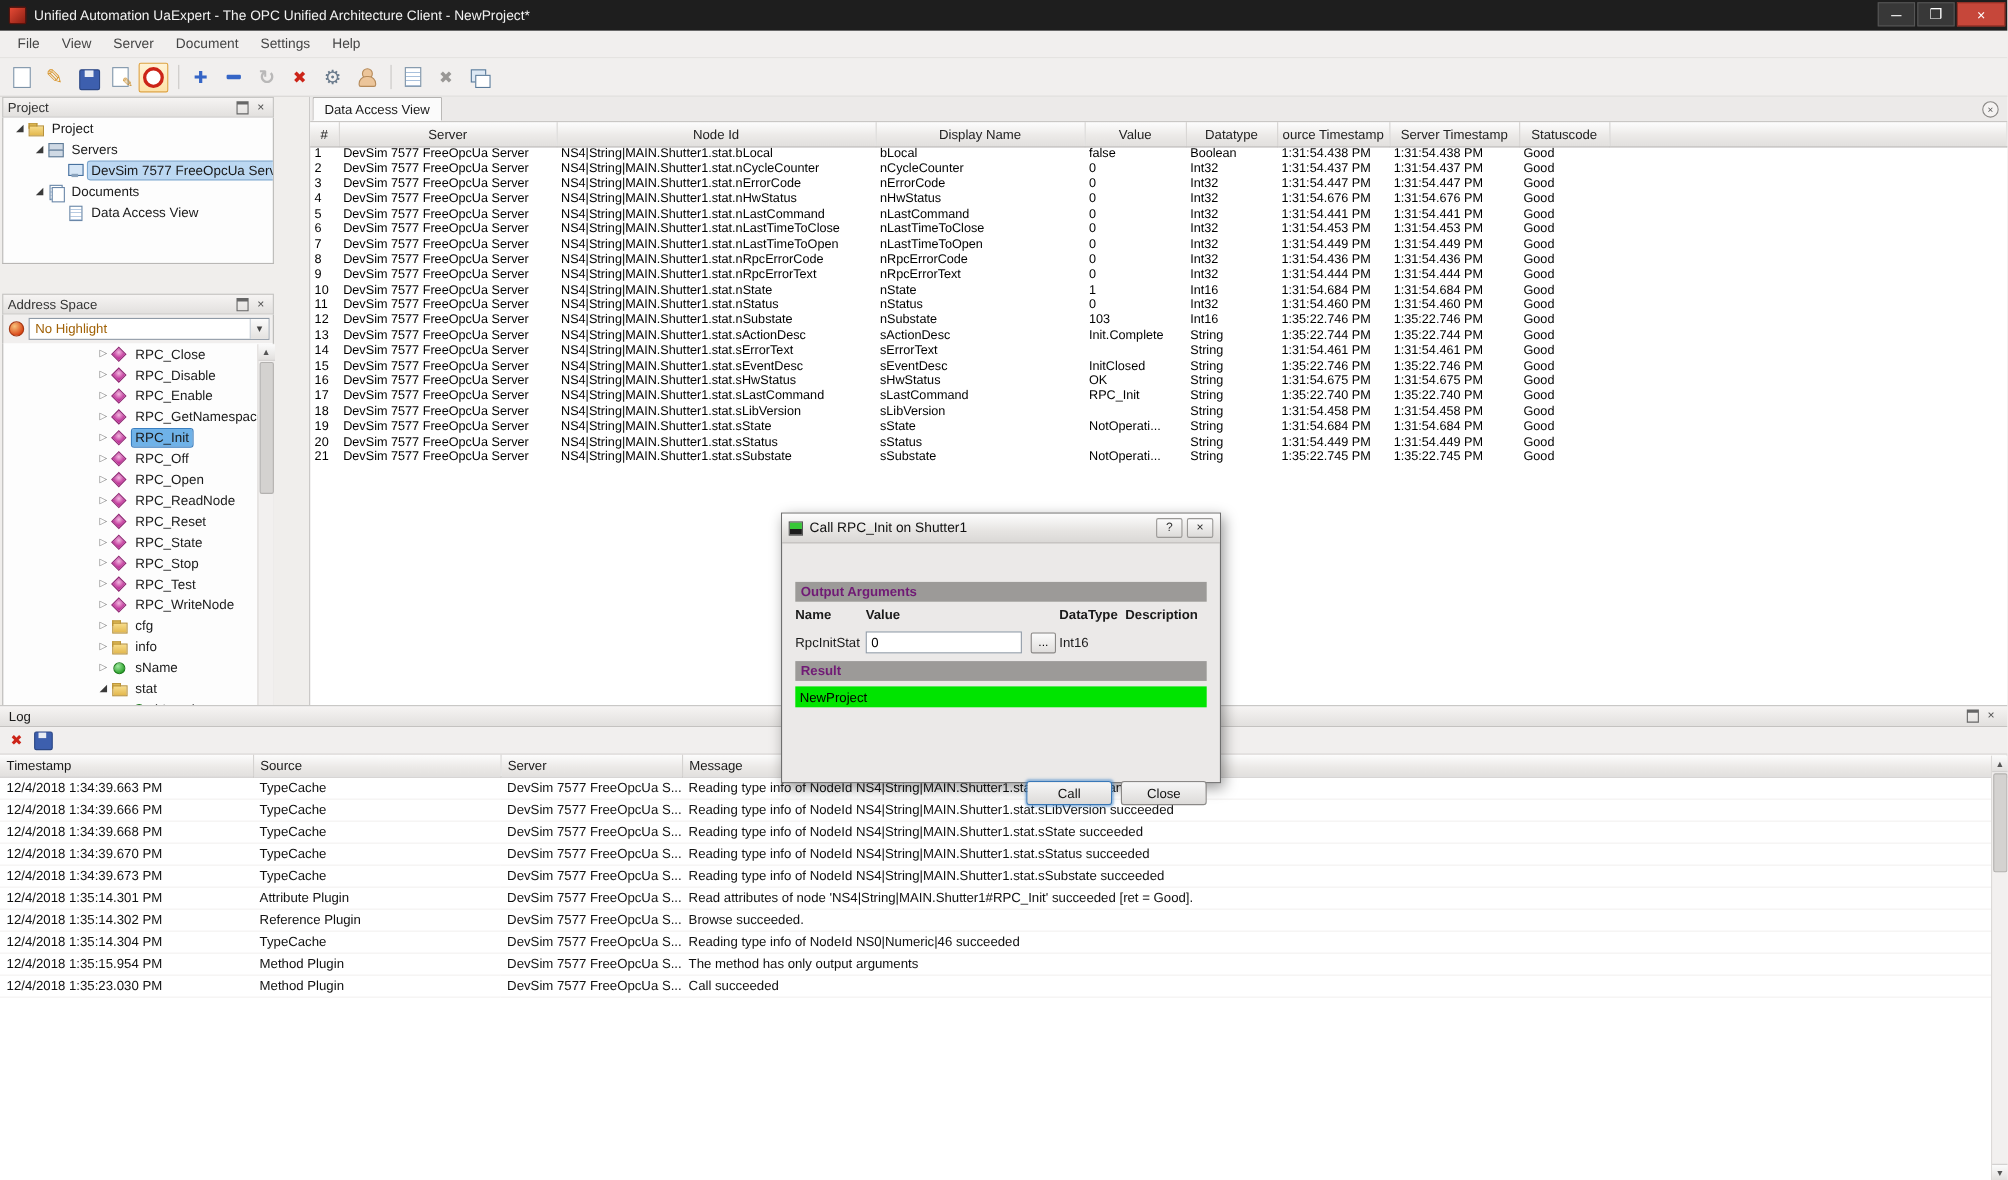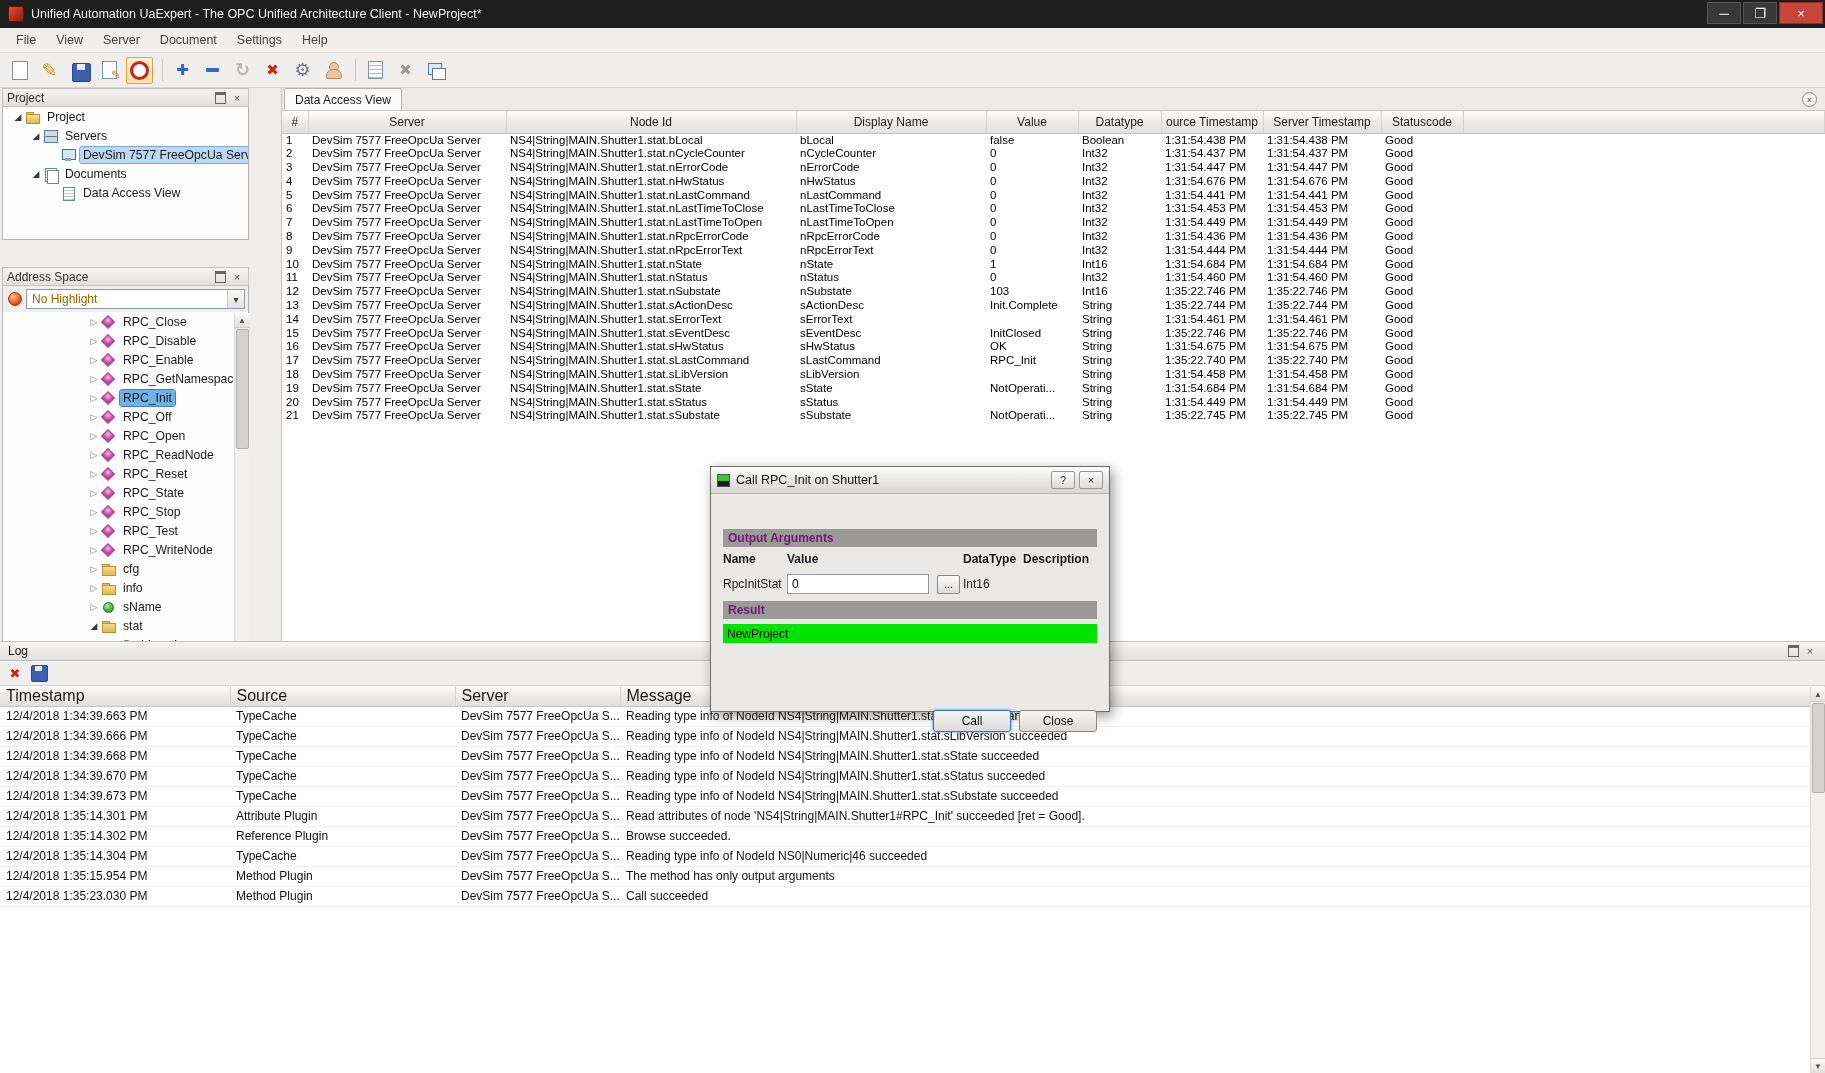--- a/index.html
+++ b/index.html
@@ -99,21 +99,21 @@
   .data-table td { font-size:11.5px; line-height:13.8px; height:13.8px; padding:0 4px; white-space:nowrap; overflow:hidden; color:#000; }
 
   
   .log-panel { position:absolute; left:0; top:641px; width:1825px; height:432px; background:#fff; }
   .log-header { height:20px; background:linear-gradient(#f6f4f3,#e2e0de); border-top:1px solid #c4c2c0; border-bottom:1px solid #c4c2c0; display:flex; align-items:center; padding:0 8px; }
   .log-toolbar { height:25px; background:#f1efee; border-bottom:1px solid #d7d5d3; display:flex; align-items:center; padding-left:4px; }
   .log-tbtn { width:22px; height:22px; position:relative; display:flex; align-items:center; justify-content:center; margin-right:2px; }
   .log-tbtn[data-name="clear-log-icon"]::before { content:"✖"; color:#cc2418; font-size:13px; }
   .log-tbtn.floppy::before { left:3px; top:3px; width:15px; height:15px; }
   .log-tbtn.floppy::after { left:7px; top:4px; width:7px; height:5px; }
-  .log-table th { height:20px; background:linear-gradient(#fdfdfd,#eceae8 55%,#e2e0de); border-right:1px solid #d5d3d1; border-bottom:1px solid #c6c4c2; font-weight:normal; font-size:16px; text-align:left; padding:0 6px; white-space:nowrap; overflow:hidden; }
+  .log-table th { height:20px; background:linear-gradient(#fdfdfd,#eceae8 55%,#e2e0de); border-right:1px solid #d5d3d1; border-bottom:1px solid #c6c4c2; font-weight:normal; font-size:12px; text-align:left; padding:0 6px; white-space:nowrap; overflow:hidden; }
   .log-table td { font-size:12px; height:19px; line-height:19px; padding:0 6px; white-space:nowrap; overflow:hidden; border-bottom:1px solid #f3f1ef; color:#111; }
   .log-scroll { top:46px; }
 
   
   .dialog { position:absolute; left:710px; top:466px; width:400px; height:246px; background:#ebe9e8; border:1px solid #6e6e6e; box-shadow:3px 4px 12px rgba(0,0,0,.4); z-index:50; }
   .dialog-titlebar { height:27px; background:linear-gradient(#fdfdfd,#e6e4e2 60%,#dad8d6); border-bottom:1px solid #b9b7b5; display:flex; align-items:center; padding:0 6px; }
   .dialog-icon { width:13px; height:13px; background:linear-gradient(#37c837 0 55%,#1c1c1c 55%); border:1px solid #555; margin-right:6px; flex:none; }
   .dialog-title { flex:1; font-size:12.5px; color:#111; white-space:nowrap; }
   .dlg-btn { width:24px; height:18px; margin-left:4px; background:linear-gradient(#fcfcfc,#dddbd9); border:1px solid #9a9896; border-radius:2px; display:flex; align-items:center; justify-content:center; font-size:11px; color:#333; }
   .dlg-body { padding:0 12px; position:relative; }

